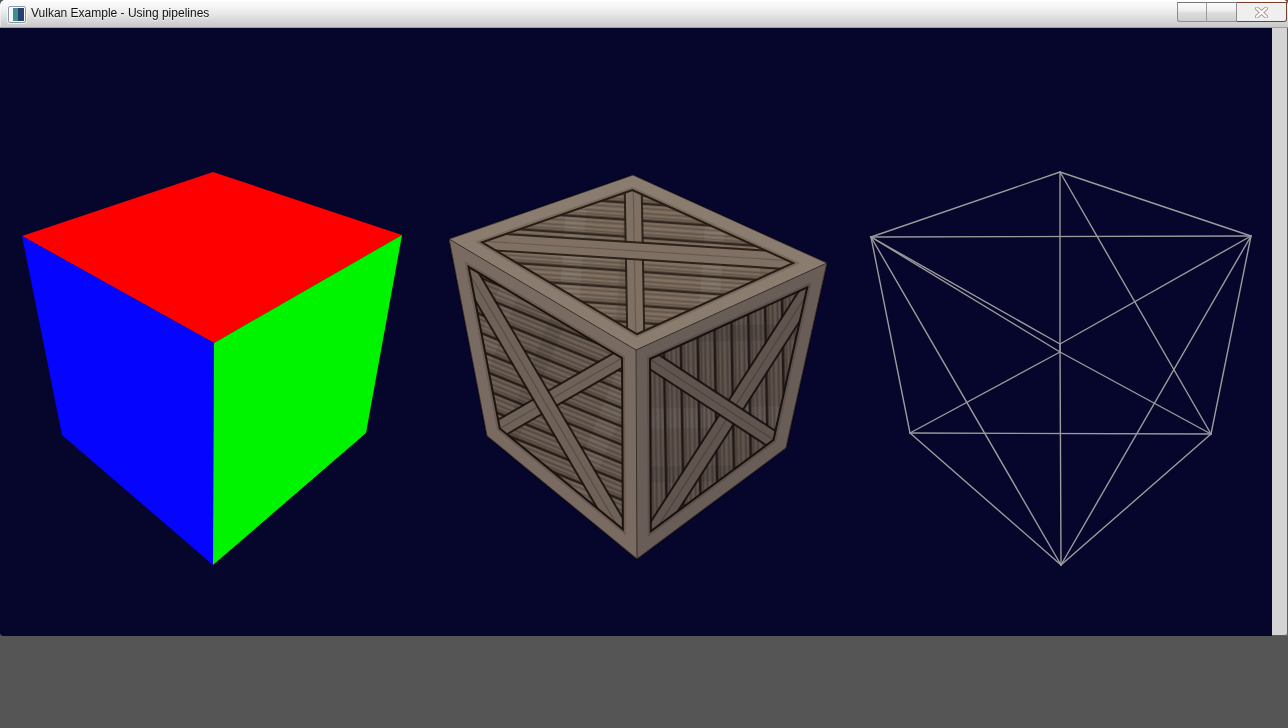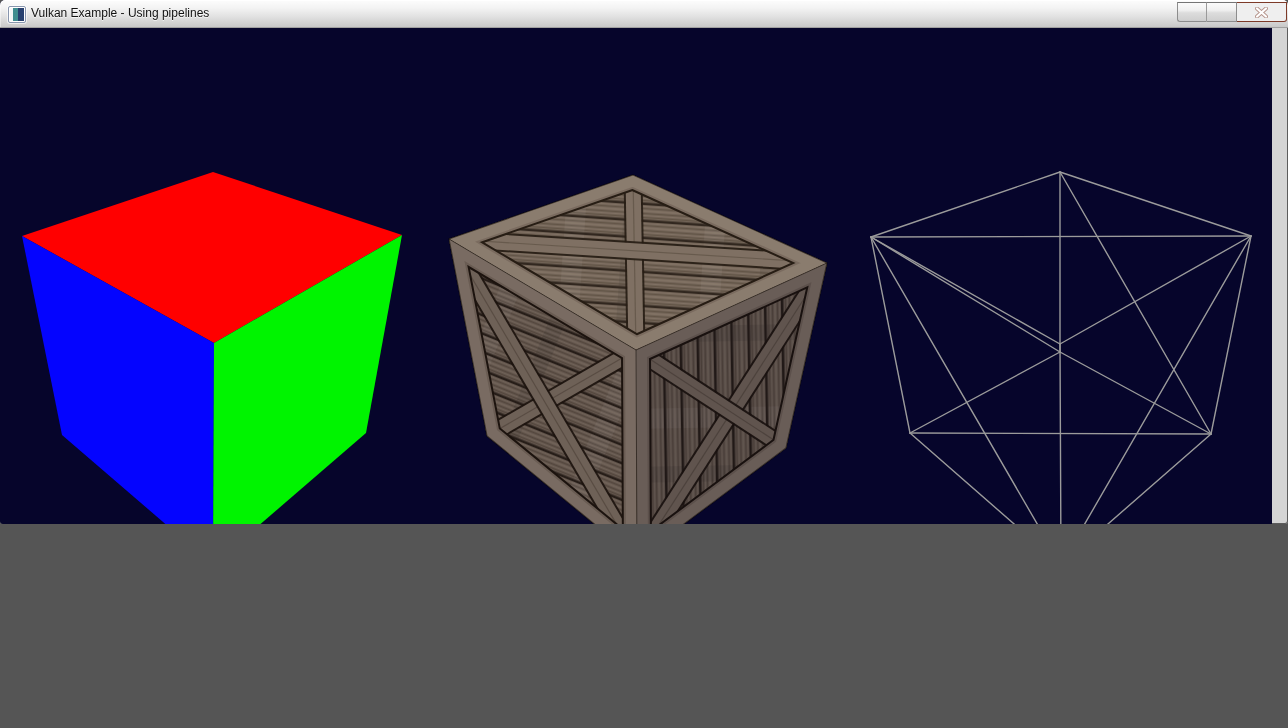--- a/index.html
+++ b/index.html
@@ -1,16 +1,16 @@
 <!DOCTYPE html>
 <html><head>
 <meta charset="utf-8">
 <style>
   html,body{margin:0;padding:0;background:#555;font-family:"Liberation Sans",sans-serif;}
-  .window{position:relative;width:1288px;height:524px;background:#d4d4d4;overflow:hidden;
+  .window{position:relative;width:1288px;height:636px;background:#d4d4d4;overflow:hidden;
           border-radius:5px 5px 3px 3px;box-shadow:inset 0 0 0 1px rgba(70,70,70,.85);}
   .titlebar{position:absolute;top:0;left:0;right:0;height:27px;
             background:linear-gradient(180deg,#fdfdfd 0%,#f3f3f3 30%,#e2e2e2 60%,#d2d2d2 85%,#c8c8c8 100%);
             border-bottom:1px solid #a0a0a0;border-radius:5px 5px 0 0;
             box-shadow:inset 0 1px 0 rgba(255,255,255,.9),inset 1px 0 0 rgba(255,255,255,.4);}
   .app-icon{position:absolute;left:8px;top:6px;width:16px;height:15px;background:#fff;
             border:1px solid #8795ad;border-radius:2px;box-shadow:0 0 0 1px rgba(255,255,255,.6);}
   .app-icon .inner{position:absolute;inset:1px;
             background:linear-gradient(90deg,#f4f6f8 0 3px,#3f8d90 3px 8px,#27406f 8px 100%);}
   .title-text{position:absolute;left:31px;top:6px;font-size:12px;color:#111;white-space:nowrap;

